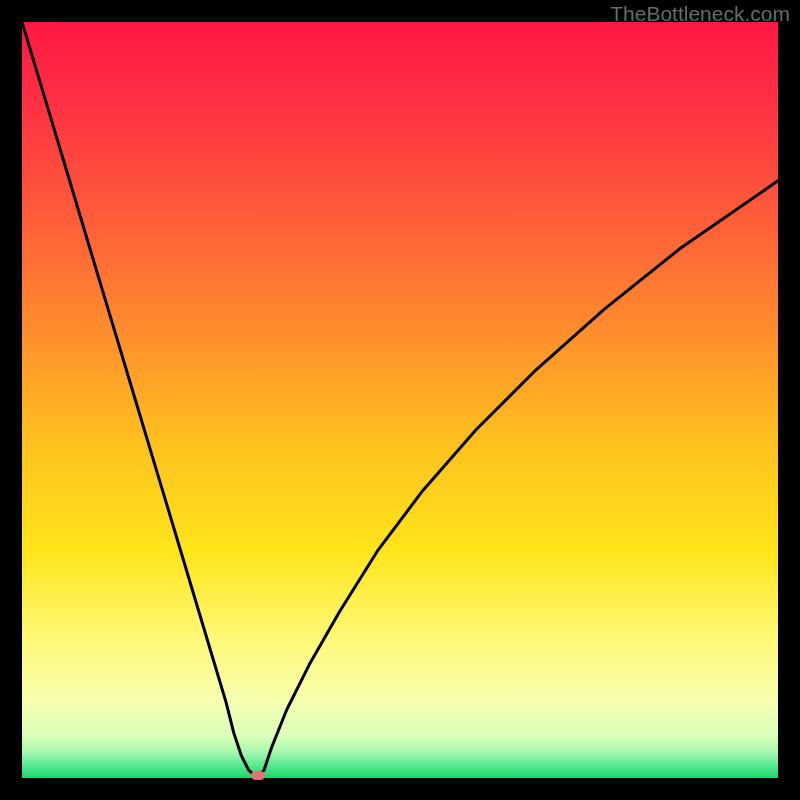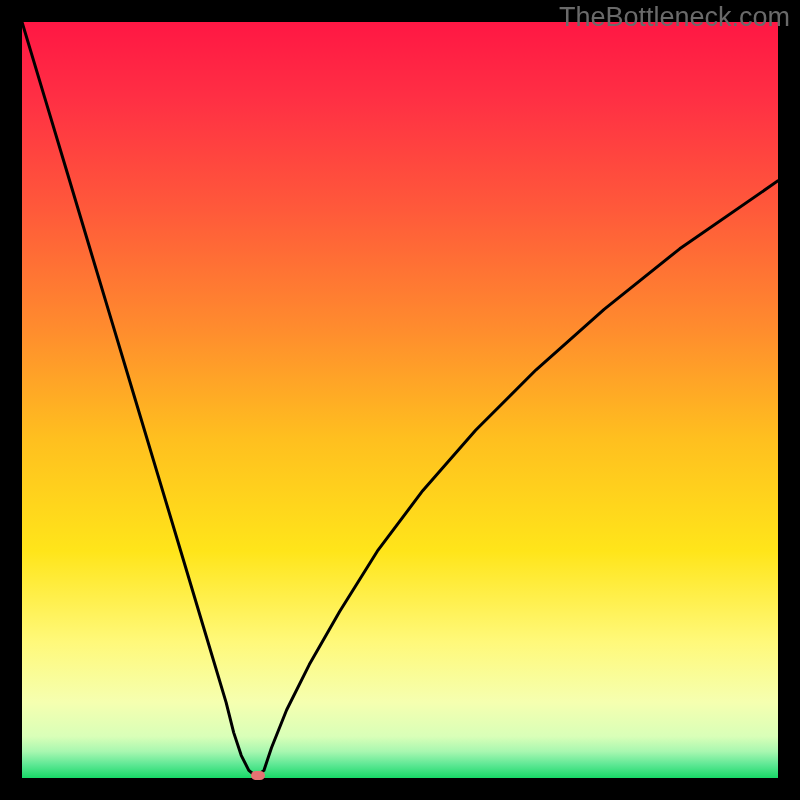--- a/index.html
+++ b/index.html
@@ -24,21 +24,21 @@
     left: 0;
     top: 0;
     width: 756px;
     height: 756px;
   }
   .attribution {
     position: absolute;
     top: 2px;
     right: 10px;
     color: #6a6a6a;
-    font-size: 27px;
+    font-size: 21px;
     font-weight: 400;
     letter-spacing: 0px;
   }
   .marker {
     position: absolute;
     width: 14px;
     height: 9px;
     border-radius: 5px / 4.5px;
     background: #e57373;
   }

